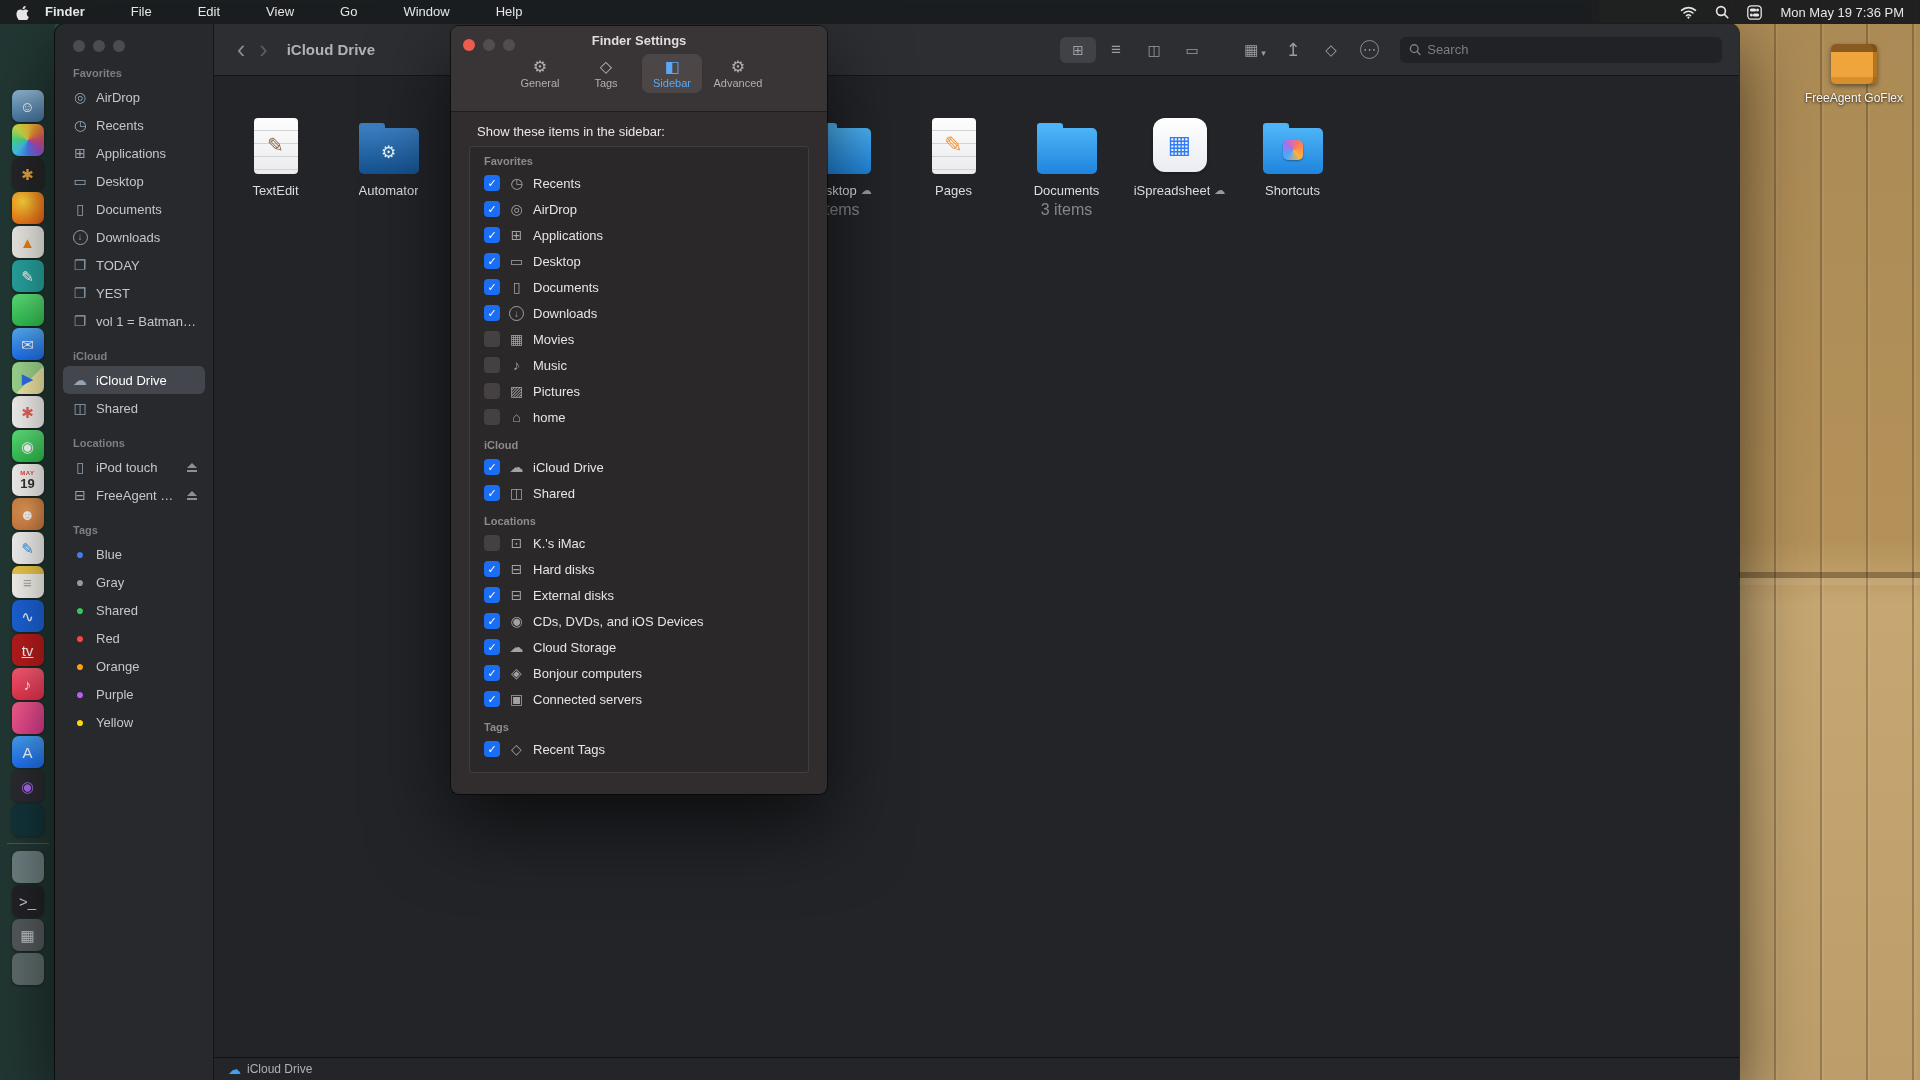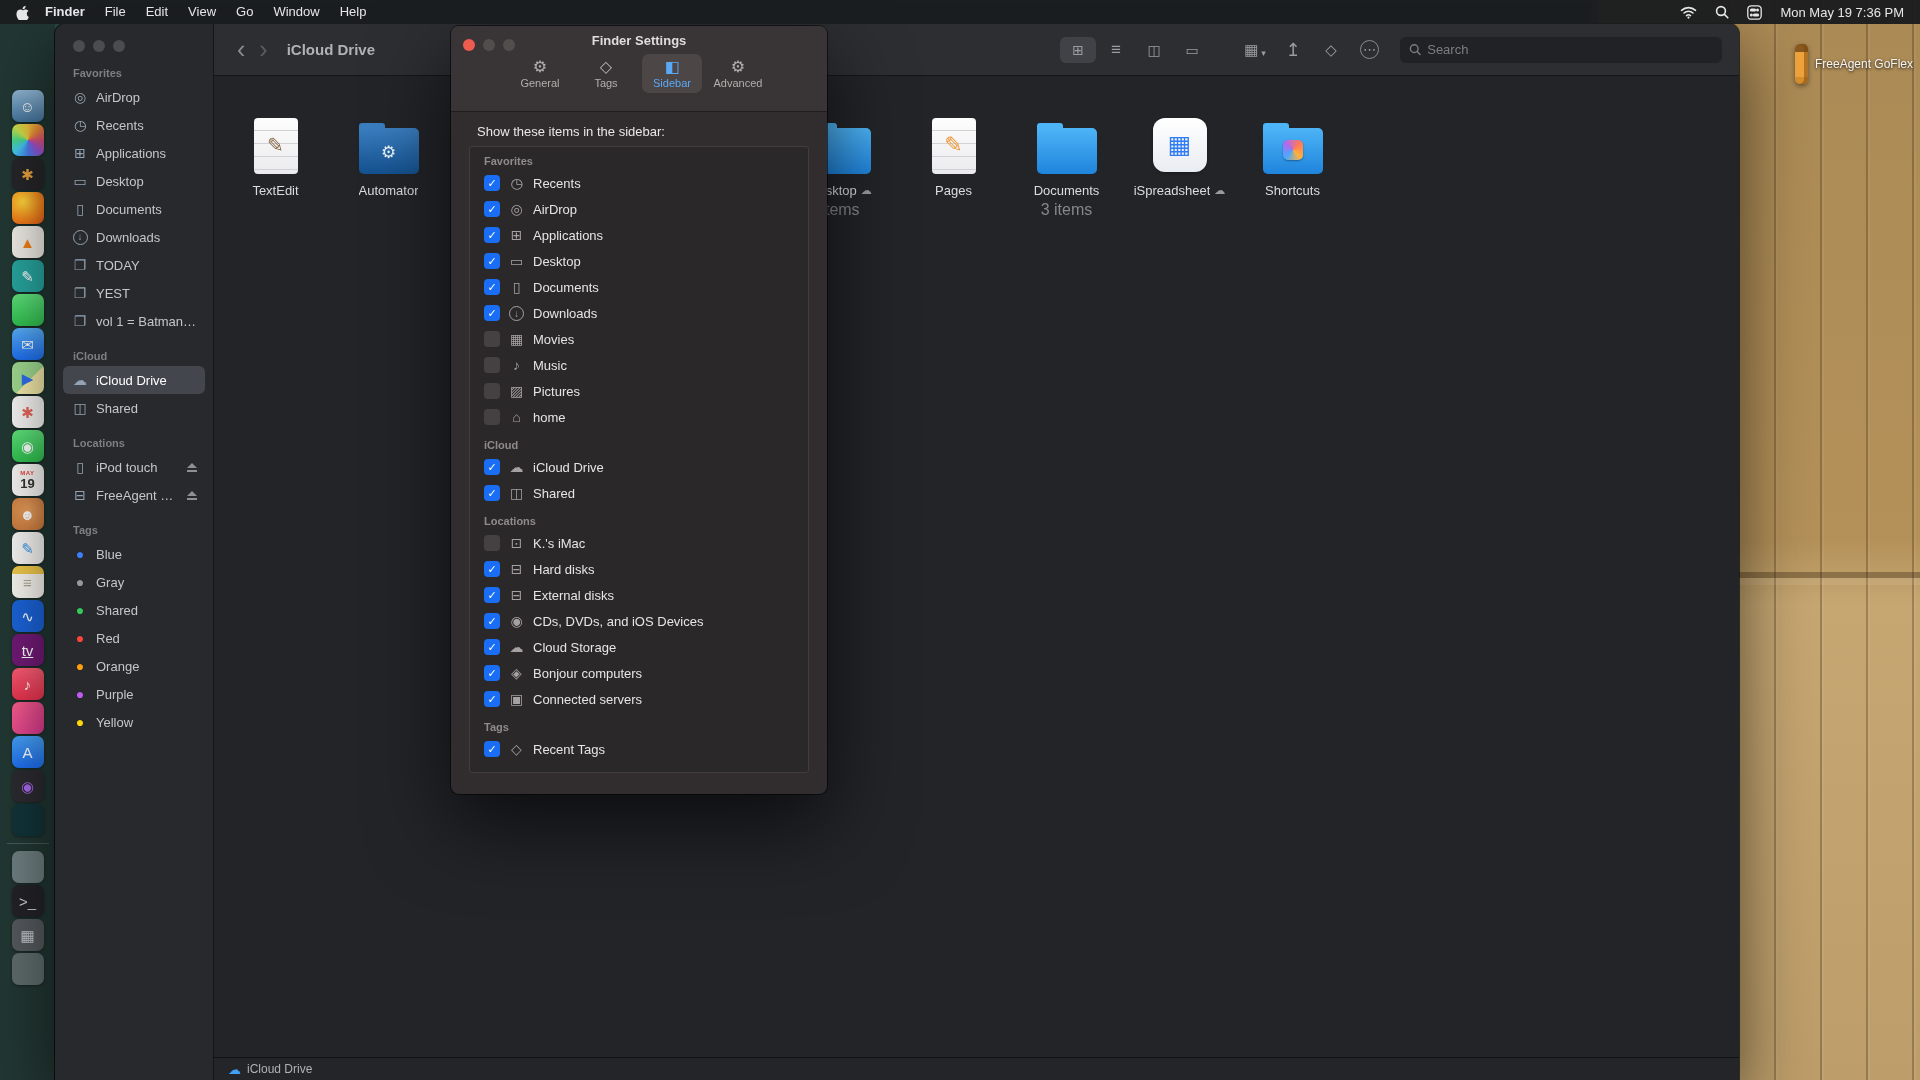--- a/index.html
+++ b/index.html
@@ -15,36 +15,36 @@
   .bg-wood {
     position:absolute; right:0; top:0; bottom:0; width:330px;
     background:
       linear-gradient(180deg, rgba(0,0,0,0) 0 53%, rgba(60,40,20,0.38) 53% 53.5%, rgba(255,255,255,0.08) 53.5% 54.2%, rgba(0,0,0,0) 54.2%),
       repeating-linear-gradient(90deg, rgba(62,40,18,0.30) 0 2px, rgba(255,255,255,0.05) 2px 4px, rgba(0,0,0,0) 4px 46px),
       linear-gradient(90deg, #6d5436 0 9px, rgba(0,0,0,0) 9px),
       linear-gradient(180deg, #ab8a55 0%, #b49159 50%, #c6a772 56%, #bd9e6a 100%);
   }
 
   
-  .desktop-icon { position:absolute; left:1795px; top:44px; width:118px; display:flex; flex-direction:row; align-items:center; gap:7px; z-index:5; }
+  .desktop-icon { position:absolute; left:1795px; top:44px; width:118px; display:flex; flex-direction:column; align-items:center; gap:7px; z-index:5; }
   .drive {
     width:46px; height:40px; border-radius:5px;
     background:linear-gradient(180deg,#8a5a20 0 20%, #f0a43c 20% 82%, #d88f2e 82%);
     box-shadow:inset -4px 0 0 rgba(120,70,10,0.5), 0 2px 5px rgba(0,0,0,0.45);
   }
   .drive-label { font-size:12px; color:#f4f4f4; text-shadow:0 1px 3px rgba(0,0,0,0.9); white-space:nowrap; }
 
   
   .menubar {
     position:absolute; top:0; left:0; right:0; height:24px; z-index:60;
     background:rgba(26,28,30,0.96);
     display:flex; align-items:center; padding:0 16px; font-size:13px;
   }
   .apple { display:flex; align-items:center; margin-right:6px; }
-  .mb-items { display:flex; }
+  .mb-items { display:flex;gap:26px; }
   .mb-item { padding:0 10px; line-height:24px; }
   .mb-item.bold { font-weight:700; }
   .mb-spacer { flex:1; }
   .mb-ic { display:flex; align-items:center; margin-left:18px; }
   .mb-clock { margin-left:18px; white-space:nowrap; }
 
   
   .dock { position:absolute; left:0; top:24px; bottom:0; width:55px; z-index:10; background:rgba(30,48,44,0.72); display:flex; justify-content:center; }
   .dock-list { display:flex; flex-direction:column; align-items:center; padding-top:66px; gap:2px; }
   .dock-item { width:32px; height:32px; position:relative; }
@@ -284,21 +284,21 @@
         </span>
       </div>
 
       <div class="dock-item">
         <span class="dock-ic" style="background: rgb(27, 99, 216); color: rgb(255, 255, 255);">
           <span class="dock-glyph">∿</span>
         </span>
       </div>
 
       <div class="dock-item">
-        <span class="dock-ic" style="background: #701a75; color: rgb(255, 255, 255); text-decoration: underline;">
+        <span class="dock-ic" style="background: #b91c1c; color: rgb(255, 255, 255); text-decoration: underline;">
           <span class="dock-glyph">tv</span>
         </span>
       </div>
 
       <div class="dock-item">
         <span class="dock-ic" style="background: linear-gradient(rgb(251, 92, 116), rgb(232, 51, 78)); color: rgb(255, 255, 255);">
           <span class="dock-glyph">♪</span>
         </span>
       </div>
 

